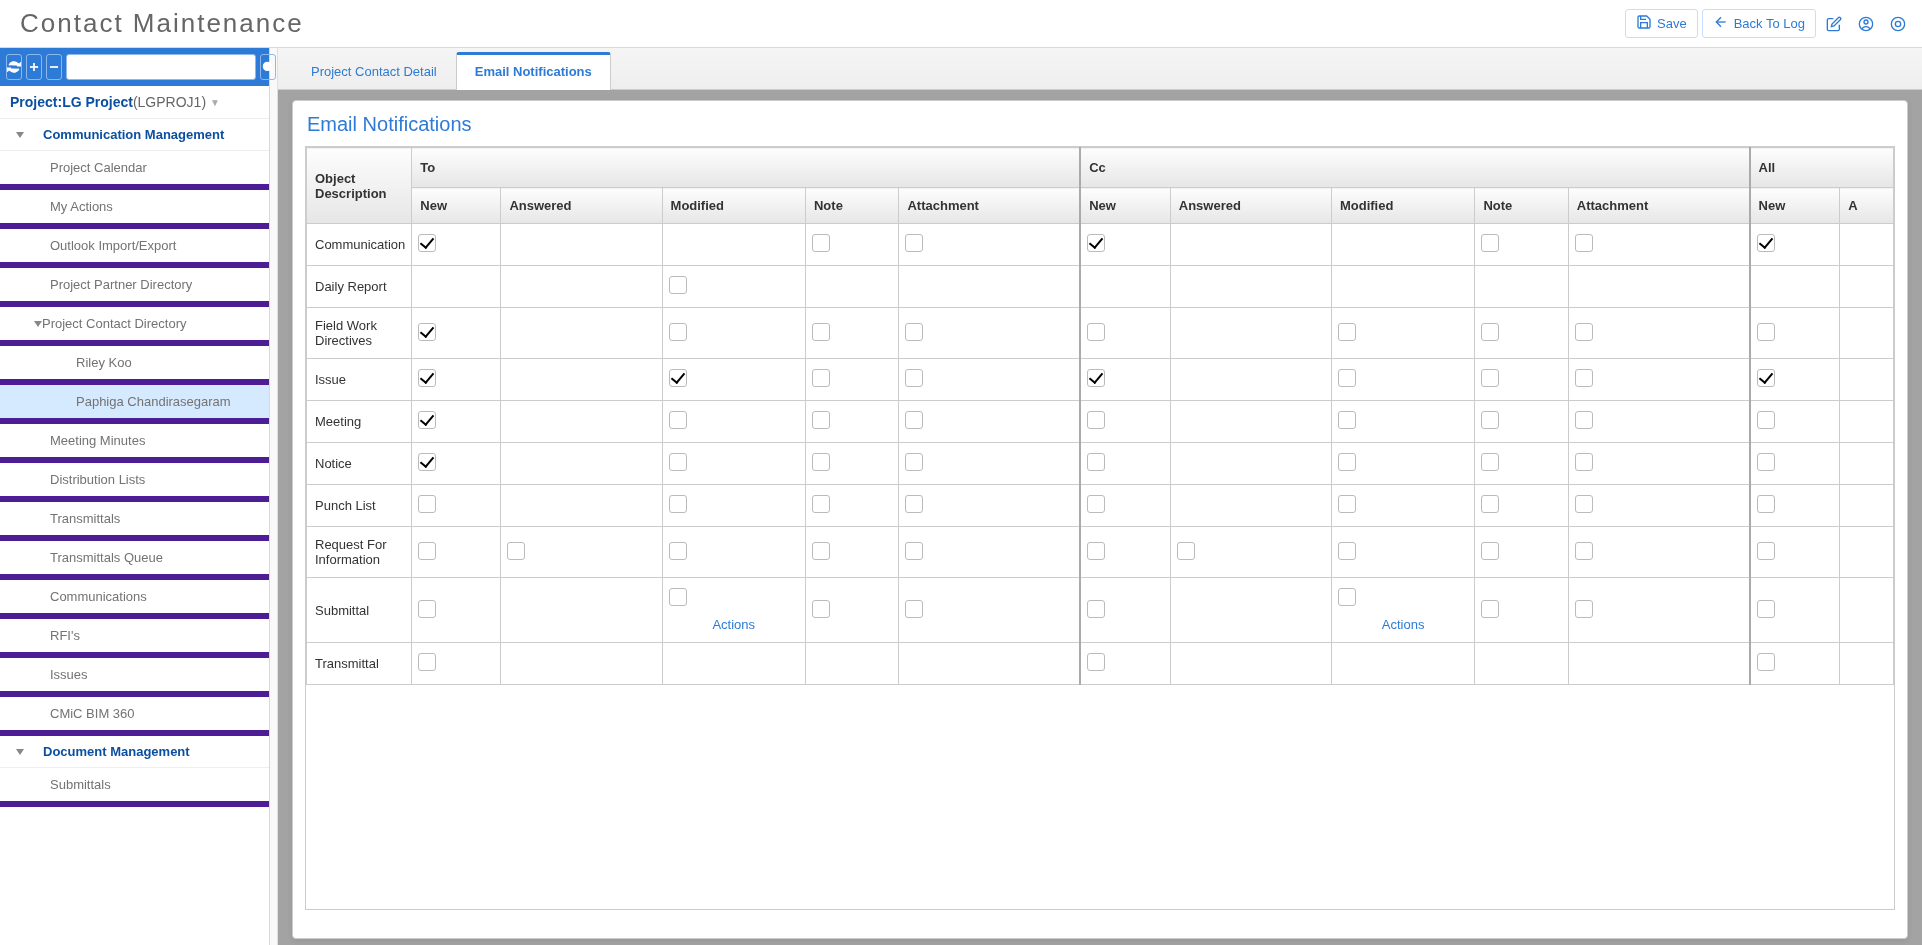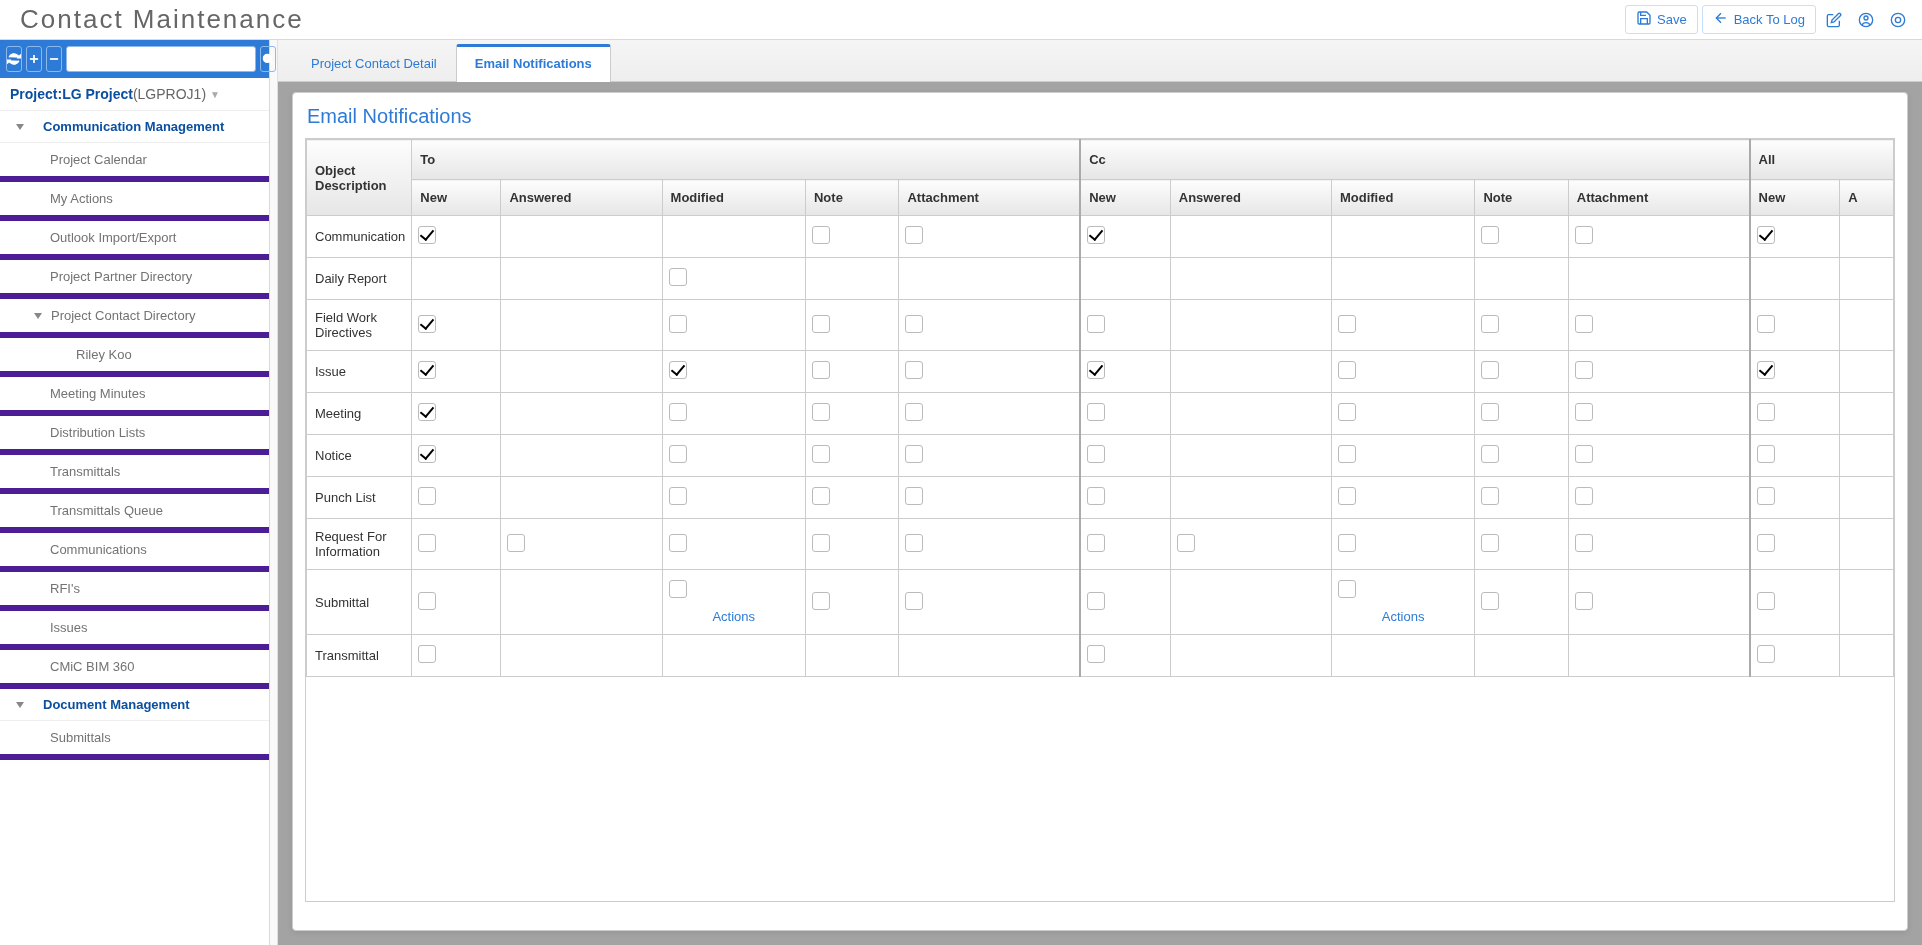--- a/index.html
+++ b/index.html
@@ -1,21 +1,21 @@
 <!DOCTYPE html>
 <html><head>
 <meta charset="utf-8">
 <style>
 * { box-sizing: border-box; margin: 0; padding: 0; }
 html, body { width: 100%; height: 100%; font-family: Arial, Helvetica, sans-serif; font-size: 13px; color: #333; background: #fff; }
 
 
 .topbar {
   display: flex; align-items: center; justify-content: space-between;
-  height: 40px; padding: 0 10px 0 20px; border-bottom: 1px solid #d9d9d9;
+  height: 48px; padding: 0 10px 0 20px; border-bottom: 1px solid #d9d9d9;
 }
 .topbar-title {
   font-family: "Century Gothic", "Segoe UI", Arial, sans-serif;
   font-size: 26px; letter-spacing: 2px; color: #666; font-weight: 300;
 }
 .topbar-right { display: flex; align-items: center; gap: 4px; }
 .btn {
   display: inline-flex; align-items: center; gap: 5px;
   background: #fff; border: 1px solid #c7dffc; color: #2d7bd6;
   padding: 4px 10px; border-radius: 3px; font-size: 13px; cursor: pointer;
@@ -58,21 +58,21 @@
 .tree-project .dd { color:#aaa; font-size:10px; margin-left:4px;}
 .tree-group {
   padding: 8px 10px 8px 16px; border-bottom: 1px solid #eee;
   font-weight: bold; color: #0b4fa0; display:flex; align-items:center; gap:19px;
 }
 .tree-group .caret { width:0;height:0;border-left:4px solid transparent;border-right:4px solid transparent;border-top:6px solid #888; }
 .tree-item {
   padding: 9px 10px 9px 50px; border-bottom: 6px solid #4c1d95;
   color: #737373; cursor:pointer; white-space:nowrap; overflow:hidden; text-overflow:ellipsis;
 }
-.tree-item.sub { padding-left: 50px; display:flex; align-items:center; gap:9px;}
+.tree-item.sub { padding-left: 50px; display:flex; align-items:center; gap:0;}
 .tree-item.sub .caret { width:0;height:0;border-left:4px solid transparent;border-right:4px solid transparent;border-top:6px solid #888; flex:0 0 auto;}
 .tree-item.deep { padding-left: 76px; }
 .tree-item.selected { background: #d6eaff; }
 
 .side-hscroll { height:16px; overflow-x:scroll; }
 .side-hscroll-inner { width: 400px; height:1px; }
 
 
 .tabs {
   display:flex; align-items:flex-end; height: 42px; border-bottom: 1px solid #ccc;
@@ -221,20 +221,21 @@
           </div>
           <div class="tree-item">Project Calendar</div>
           <div class="tree-item">My Actions</div>
           <div class="tree-item">Outlook Import/Export</div>
           <div class="tree-item">Project Partner Directory</div>
           <div class="tree-item sub" style="padding-left: 34px;">
             <span class="caret"></span>
             <span>Project Contact Directory</span>
           </div>
           <div class="tree-item deep">Riley Koo</div>
+          <div class="tree-item deep selected">Paphiga Chandirasegaram</div>
           <div class="tree-item">Meeting Minutes</div>
           <div class="tree-item">Distribution Lists</div>
           <div class="tree-item">Transmittals</div>
           <div class="tree-item">Transmittals Queue</div>
           <div class="tree-item">Communications</div>
           <div class="tree-item">RFI's</div>
           <div class="tree-item">Issues</div>
           <div class="tree-item">CMiC BIM 360</div>
           <div class="tree-group">
             <span class="caret"></span>

